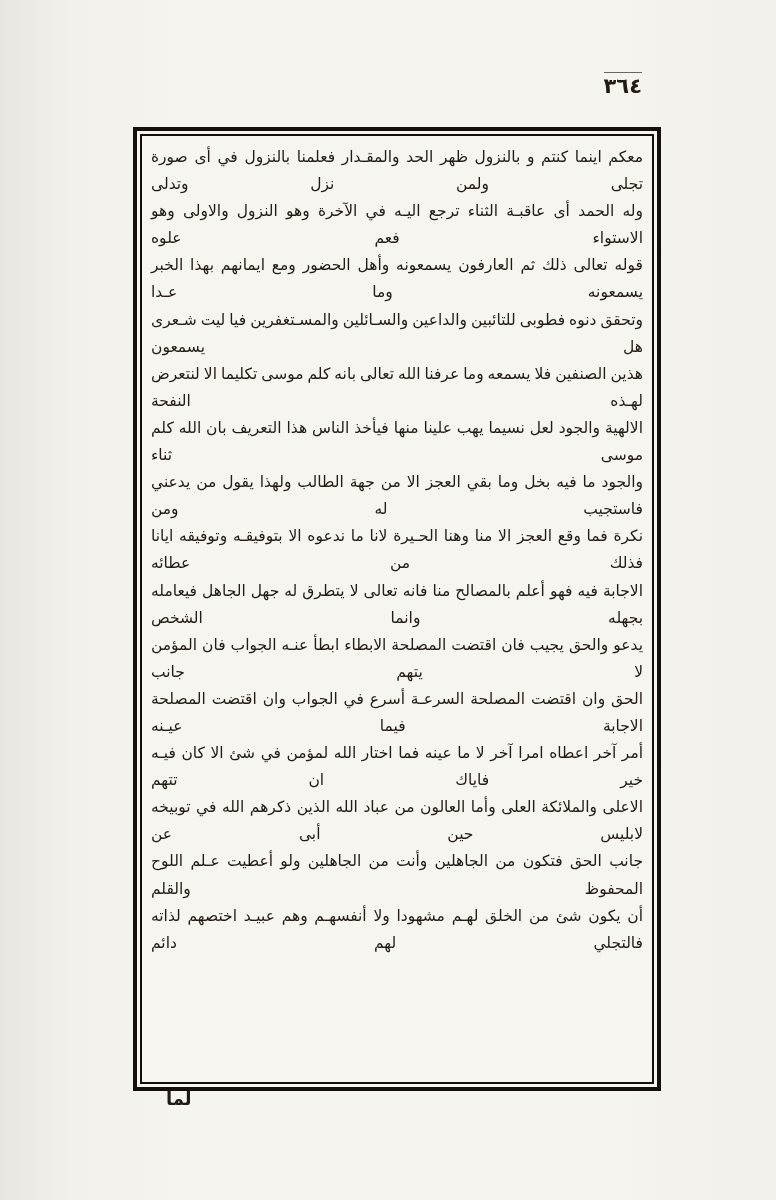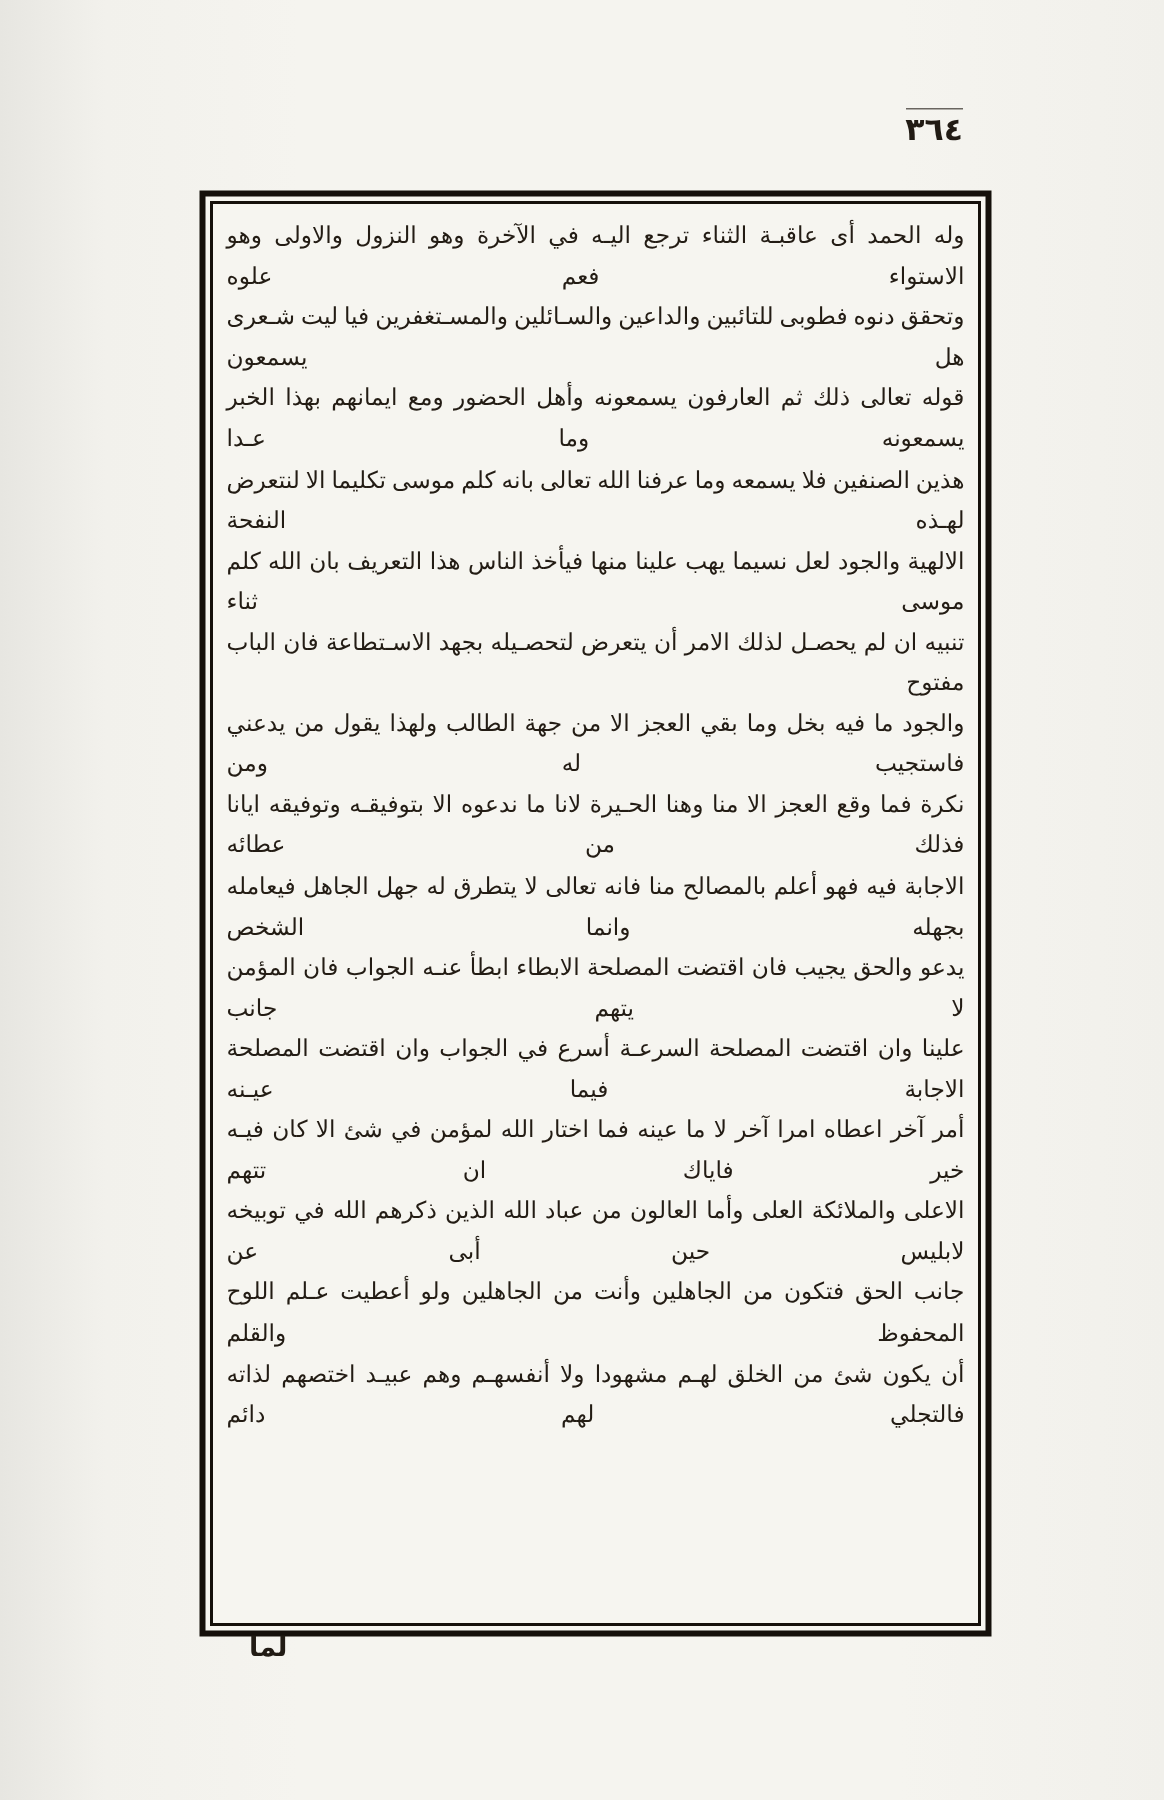--- a/index.html
+++ b/index.html
@@ -40,31 +40,31 @@
 </style>
 </head>
 <body>
 
 <div class="pageno">٣٦٤</div>
 
 <div class="frame-outer">
   <div class="frame-inner">
 
     <div class="block">
+        <div class="line">معكم اينما كنتم و بالنزول ظهر الحد والمقـدار فعلمنا بالنزول في أى صورة تجلى ولمن نزل وتدلى</div>
         <div class="line">وله الحمد أى عاقبـة الثناء ترجع اليـه في الآخرة وهو النزول والاولى وهو الاستواء فعم علوه</div>
+        <div class="line">قوله تعالى ذلك ثم العارفون يسمعونه وأهل الحضور ومع ايمانهم بهذا الخبر يسمعونه وما عـدا</div>
         <div class="line">وتحقق دنوه فطوبى للتائبين والداعين والسـائلين والمسـتغفرين فيا ليت شـعرى هل يسمعون</div>
-        <div class="line">قوله تعالى ذلك ثم العارفون يسمعونه وأهل الحضور ومع ايمانهم بهذا الخبر يسمعونه وما عـدا</div>
         <div class="line">هذين الصنفين فلا يسمعه وما عرفنا الله تعالى بانه كلم موسى تكليما الا لنتعرض لهـذه النفحة</div>
         <div class="line">الالهية والجود لعل نسيما يهب علينا منها فيأخذ الناس هذا التعريف بان الله كلم موسى ثناء</div>
-        <div class="line">تنبيه ان لم يحصـل لذلك الامر أن يتعرض لتحصـيله بجهد الاسـتطاعة فان الباب مفتوح</div>
         <div class="line">والجود ما فيه بخل وما بقي العجز الا من جهة الطالب ولهذا يقول من يدعني فاستجيب له ومن</div>
         <div class="line">نكرة فما وقع العجز الا منا وهنا الحـيرة لانا ما ندعوه الا بتوفيقـه وتوفيقه ايانا فذلك من عطائه</div>
         <div class="line">الاجابة فيه فهو أعلم بالمصالح منا فانه تعالى لا يتطرق له جهل الجاهل فيعامله بجهله وانما الشخص</div>
         <div class="line">يدعو والحق يجيب فان اقتضت المصلحة الابطاء ابطأ عنـه الجواب فان المؤمن لا يتهم جانب</div>
-        <div class="line">علينا وان اقتضت المصلحة السرعـة أسرع في الجواب وان اقتضت المصلحة الاجابة فيما عيـنه</div>
+        <div class="line">الحق وان اقتضت المصلحة السرعـة أسرع في الجواب وان اقتضت المصلحة الاجابة فيما عيـنه</div>
         <div class="line">أمر آخر اعطاه امرا آخر لا ما عينه فما اختار الله لمؤمن في شئ الا كان فيـه خير فاياك ان تتهم</div>
         <div class="line">الاعلى والملائكة العلى وأما العالون من عباد الله الذين ذكرهم الله في توبيخه لابليس حين أبى عن</div>
         <div class="line">جانب الحق فتكون من الجاهلين وأنت من الجاهلين ولو أعطيت عـلم اللوح المحفوظ والقلم</div>
         <div class="line">أن يكون شئ من الخلق لهـم مشهودا ولا أنفسهـم وهم عبيـد اختصهم لذاته فالتجلي لهم دائم</div>
       </div>
 
   </div>
 </div>
 
 <div class="catchword">لما</div>

